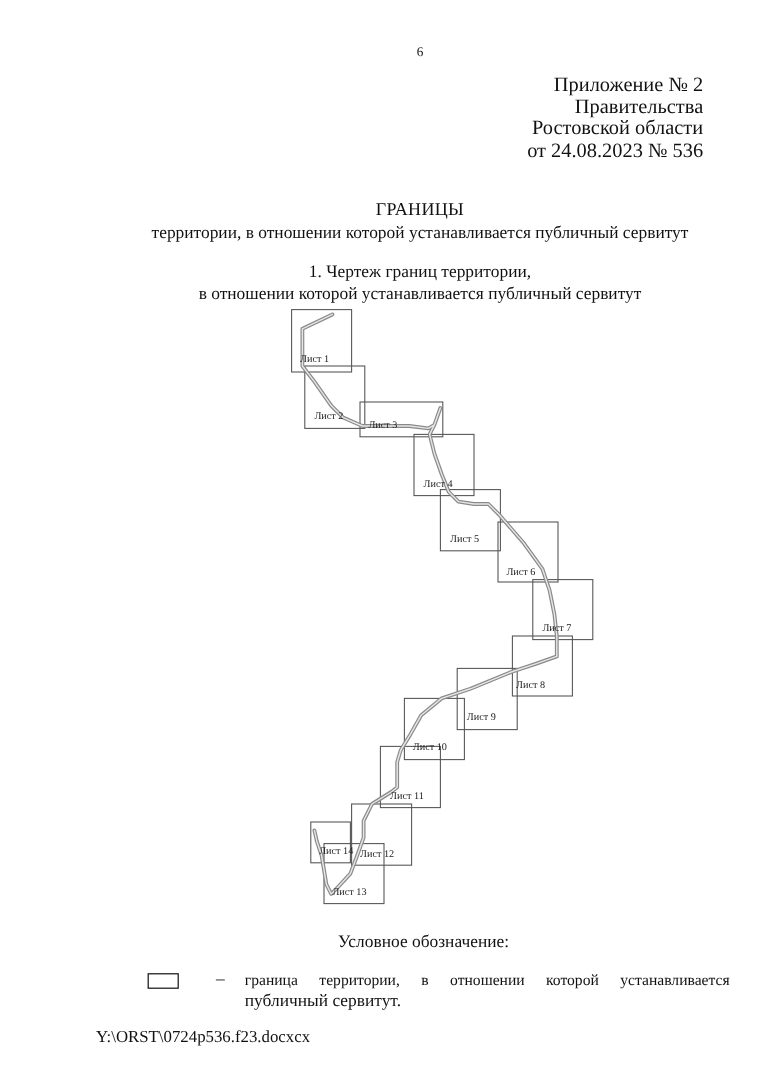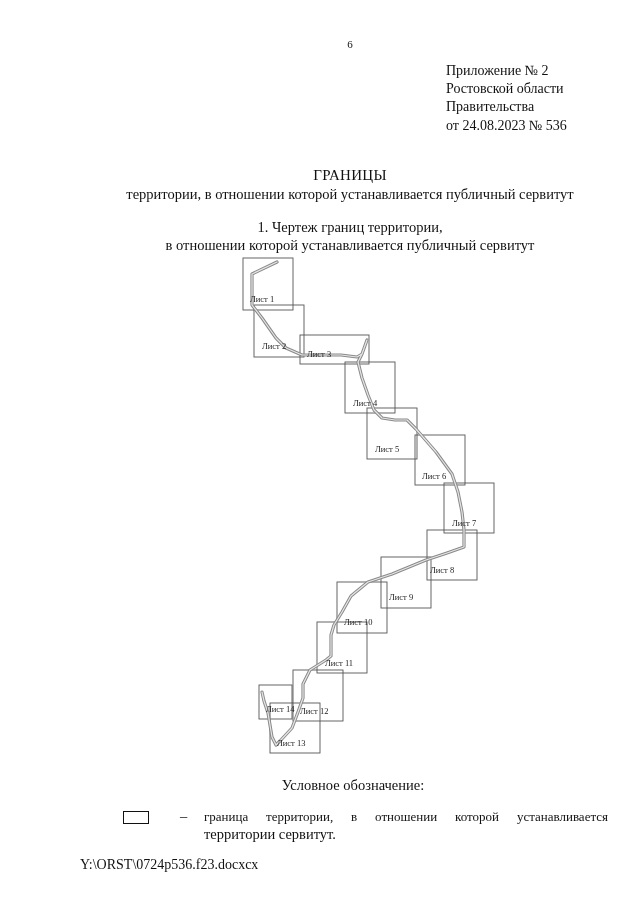--- a/index.html
+++ b/index.html
@@ -3,21 +3,21 @@
   <meta charset="utf-8">
   <style>
     html, body { margin: 0; padding: 0; background: #ffffff; }
     body {
       width: 640px; height: 906px; position: relative; overflow: hidden;
       font-family: "Liberation Serif", "DejaVu Serif", serif; color: #111;
     }
     .abs { position: absolute; }
     .page-number { left: 0; width: 700px; top: 38px; font-size: 11px; text-align: center; }
     .appendix {
-      left: 446px; width: 180px; top: 62px; font-size: 14px; line-height: 18.2px; text-align: left;
+      left: 406px; width: 180px; top: 62px; font-size: 17px; line-height: 18.2px; text-align: right;
     }
     .title { left: 0; width: 700px; top: 167px; font-size: 15px; text-align: center; letter-spacing: 0.3px; }
     .subtitle { left: 0; width: 700px; top: 186px; font-size: 14.5px; text-align: center; }
     .section1 { left: 0; width: 700px; top: 219px; font-size: 14.5px; text-align: center; }
     .section2 { left: 0; width: 700px; top: 237px; font-size: 14.5px; text-align: center; }
     .map { left: 0; top: 0; width: 640px; height: 906px; }
     .legend-title { left: 0; width: 706px; top: 777px; font-size: 14.5px; text-align: center; }
     .legend-symbol { left: 123px; top: 811px; width: 24px; height: 11px; border: 1.5px solid #111; }
     .legend-dash { left: 180px; top: 808px; font-size: 14.5px; }
     .legend-text { left: 204px; width: 404px; top: 808px; font-size: 13px; line-height: 18px; text-align: justify; text-align-last: justify; word-spacing: 4px; }
@@ -25,22 +25,22 @@
     .footer { left: 80px; top: 857px; font-size: 14px; }
     .sheet-label { font-family: "Liberation Serif", "DejaVu Serif", serif; font-size: 8.5px; fill: #222; }
   </style>
 </head>
 <body>
 
 <div class="abs page-number">6</div>
 
 <div class="abs appendix">
   <div>Приложение № 2</div>
+  <div>Правительства</div>
   <div>Ростовской области</div>
-  <div>Правительства</div>
   <div>от 24.08.2023 № 536</div>
 </div>
 
 <div class="abs title">ГРАНИЦЫ</div>
 <div class="abs subtitle">территории, в отношении которой устанавливается публичный сервитут</div>
 <div class="abs section1">1. Чертеж границ территории,</div>
 <div class="abs section2">в отношении которой устанавливается публичный сервитут</div>
 
 <svg class="abs map" xmlns="http://www.w3.org/2000/svg" width="640" height="906" viewBox="0 0 640 906">
   <g id="sheet-frames">
@@ -76,15 +76,15 @@
       <text x="300" y="714" class="sheet-label">Лист 12</text>
       <text x="277" y="746" class="sheet-label">Лист 13</text>
       <text x="266" y="712" class="sheet-label">Лист 14</text>
     </g>
 </svg>
 
 <div class="abs legend-title">Условное обозначение:</div>
 <div class="abs legend-symbol"></div>
 <div class="abs legend-dash">–</div>
 <div class="abs legend-text">граница территории, в отношении которой устанавливается</div>
-<div class="abs legend-text2">территории сервитут.</div>
+<div class="abs legend-text2">публичный сервитут.</div>
 
 <div class="abs footer">Y:\ORST\0724p536.f23.docxcx</div>
 
 </body></html>

